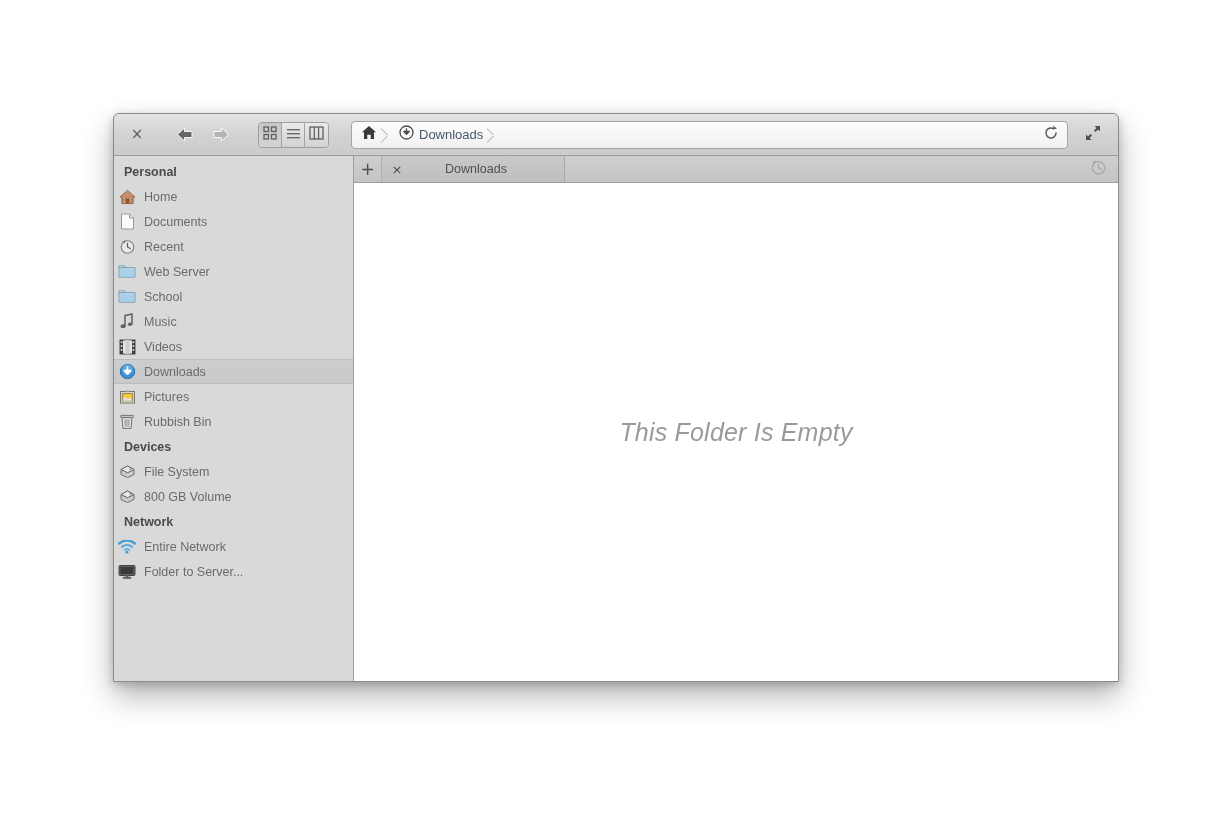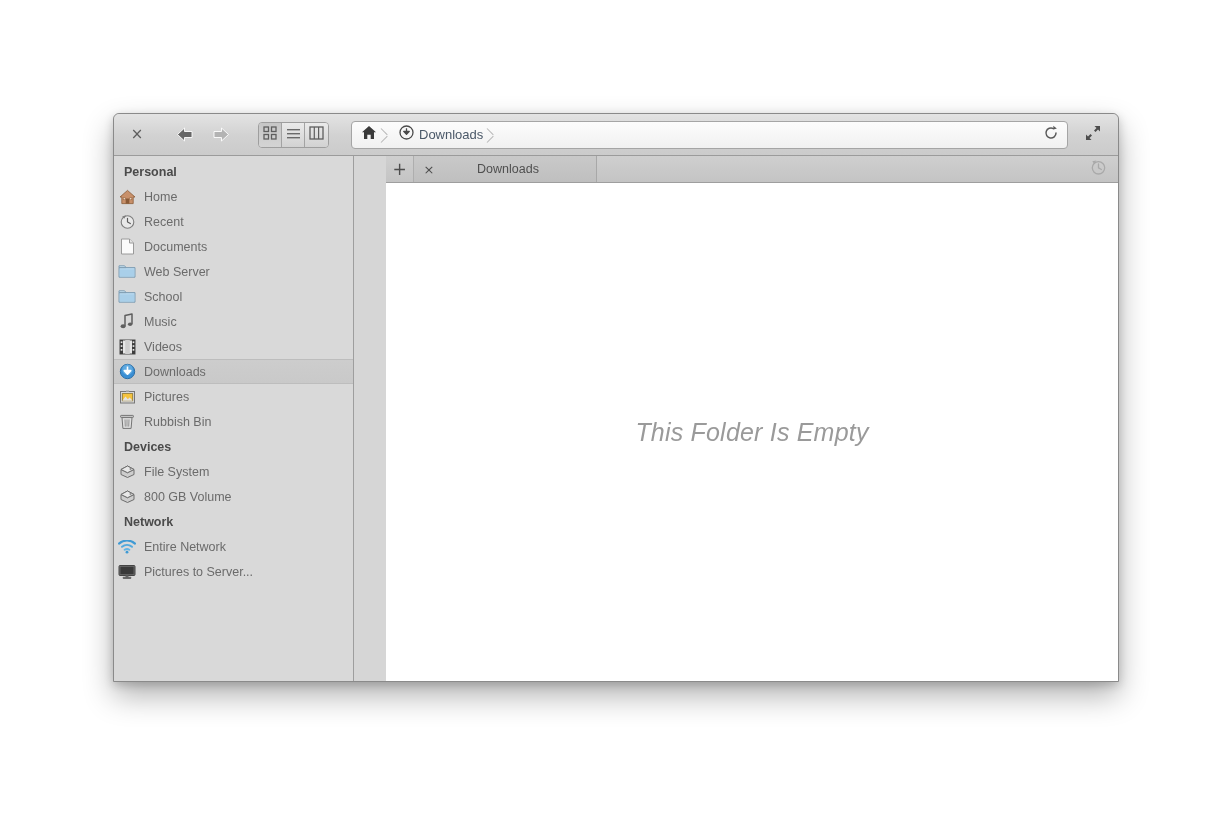--- a/index.html
+++ b/index.html
@@ -110,21 +110,21 @@
     display: flex; align-items: center; justify-content: center;
     cursor: default;
   }
   .maximize {
     width: 30px; height: 28px; margin-left: 10px;
     display: flex; align-items: center; justify-content: center;
     cursor: default;
   }
 
   
-  .body { flex: 1 1 auto; display: flex; min-height: 0; gap: 32px; }
+  .body { flex: 1 1 auto; display: flex; min-height: 0; }
 
   
   .sidebar {
     width: 240px; flex: 0 0 240px;
     background: #d9d9d9;
     border-right: 1px solid #9e9e9e;
     padding-top: 3px;
     overflow: hidden;
   }
   .group-header {
@@ -311,37 +311,37 @@
             <rect x="6.7" y="9.5" width="3.6" height="5.1" fill="#8a5a36"></rect>
             <rect x="4.2" y="8.8" width="2" height="2" fill="#f3e2cf" stroke="#8a5a36" stroke-width="0.5"></rect>
             <rect x="10.8" y="8.8" width="2" height="2" fill="#f3e2cf" stroke="#8a5a36" stroke-width="0.5"></rect>
           </svg>
         </span>
         <span class="side-label">Home</span>
       </div>
 
       <div class="side-item">
         <span class="side-icon">
+          <svg width="15" height="17" viewBox="0 0 15 17">
+            <path d="M1.5 1 L9.5 1 L13.5 5 L13.5 16 L1.5 16 Z" fill="#fbfbfb" stroke="#9a9a9a" stroke-width="1"></path>
+            <path d="M9.5 1 L9.5 5 L13.5 5" fill="#e4e4e4" stroke="#9a9a9a" stroke-width="1"></path>
+          </svg>
+        </span>
+        <span class="side-label">Documents</span>
+      </div>
+
+      <div class="side-item">
+        <span class="side-icon">
           <svg width="17" height="17" viewBox="0 0 17 17">
             <circle cx="8.5" cy="9" r="6.3" fill="#e8e8e8" stroke="#7d7d7d" stroke-width="1.1"></circle>
             <path d="M8.5 5.3 L8.5 9 L11.3 10.6" fill="none" stroke="#5c5c5c" stroke-width="1.2" stroke-linecap="round"></path>
             <path d="M3.2 3.4 L7.2 2.2 L5.2 5.8 Z" fill="#7d7d7d"></path>
           </svg>
         </span>
         <span class="side-label">Recent</span>
-      </div>
-
-      <div class="side-item">
-        <span class="side-icon">
-          <svg width="15" height="17" viewBox="0 0 15 17">
-            <path d="M1.5 1 L9.5 1 L13.5 5 L13.5 16 L1.5 16 Z" fill="#fbfbfb" stroke="#9a9a9a" stroke-width="1"></path>
-            <path d="M9.5 1 L9.5 5 L13.5 5" fill="#e4e4e4" stroke="#9a9a9a" stroke-width="1"></path>
-          </svg>
-        </span>
-        <span class="side-label">Documents</span>
       </div>
 
       <div class="side-item">
         <span class="side-icon">
           <svg width="18" height="15" viewBox="0 0 18 15">
             <path d="M1 3.6 L1 13.2 L17 13.2 L17 3.6 Z" fill="#b9d9ef" stroke="#7f9db3" stroke-width="1"></path>
             <path d="M1 3.6 L1 1.8 L6.6 1.8 L8 3.6 Z" fill="#cbe5f6" stroke="#7f9db3" stroke-width="1"></path>
             <rect x="1.8" y="5.4" width="14.4" height="7" fill="#a9cfe9"></rect>
           </svg>
         </span>
@@ -466,21 +466,21 @@
 
       <div class="side-item">
         <span class="side-icon">
           <svg width="18" height="15" viewBox="0 0 18 15">
             <rect x="1" y="1.5" width="16" height="10" rx="1" fill="#6c6c6c" stroke="#444444" stroke-width="1"></rect>
             <rect x="2.4" y="2.8" width="13.2" height="7.4" fill="#3a3a3a"></rect>
             <rect x="7.5" y="11.5" width="3" height="2" fill="#6c6c6c"></rect>
             <rect x="5" y="13.2" width="8" height="1.3" rx="0.5" fill="#6c6c6c" stroke="#444444" stroke-width="0.6"></rect>
           </svg>
         </span>
-        <span class="side-label">Pictures to Server...</span>
+        <span class="side-label">Folder to Server...</span>
       </div>
     </div>
 
     <div class="content">
 
       <div class="tabbar">
         <div class="newtab">+</div>
 
         <div class="tab">
           <span class="tab-close">×</span>

